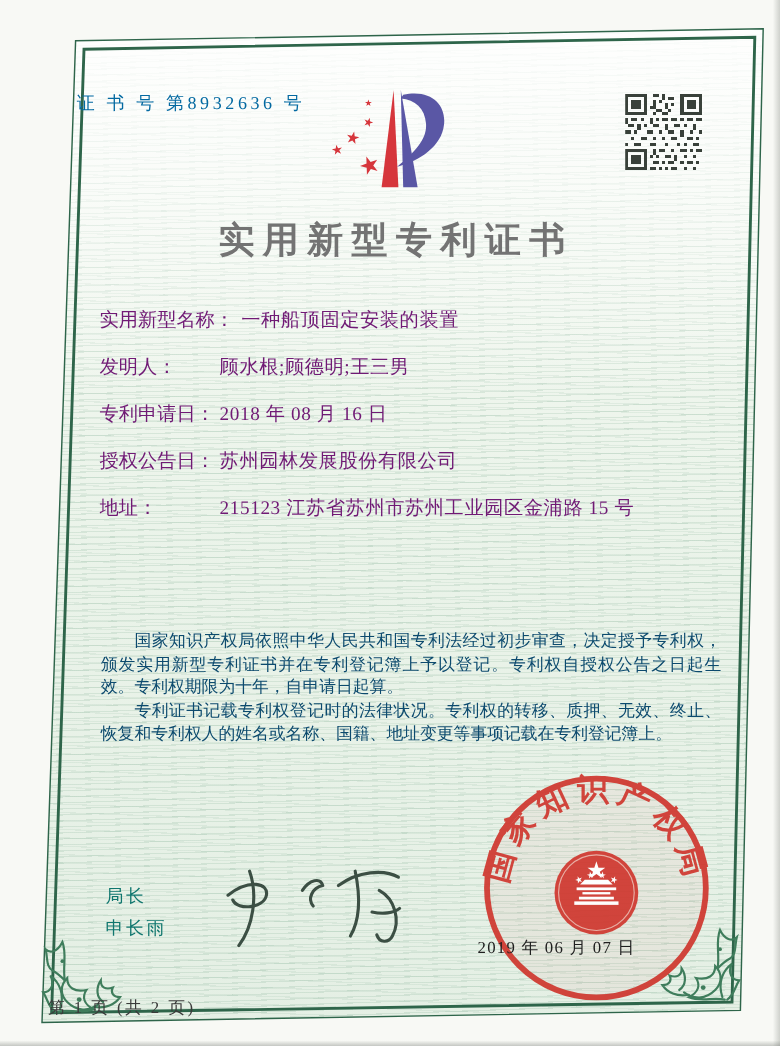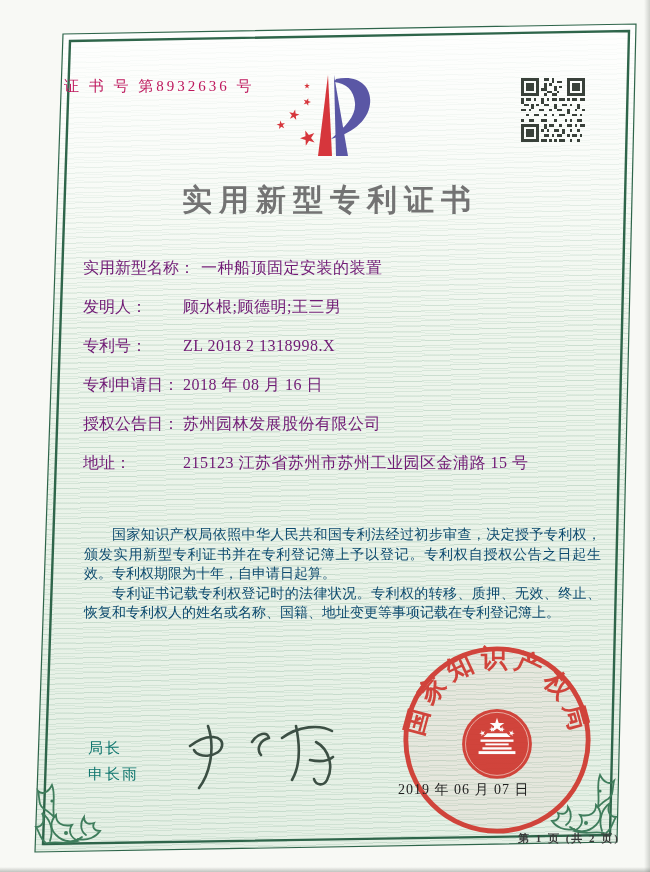--- a/index.html
+++ b/index.html
@@ -15,21 +15,21 @@
     background:
       linear-gradient(180deg, rgba(255,255,255,.95) 0%, rgba(255,255,255,.6) 16%, rgba(255,255,255,0) 38%),
       repeating-linear-gradient(178deg, rgba(122,170,142,.20) 0 1px, rgba(0,0,0,0) 1px 5px),
       repeating-linear-gradient(2deg, rgba(122,170,142,.13) 0 1px, rgba(0,0,0,0) 1px 7px),
       linear-gradient(180deg,#f7faf4 0%, #eaf3e9 55%, #e4efe4 100%);
     clip-path: polygon(63px 34px, 636px 24px, 617px 842px, 35px 852px);
   }
   .frame-svg{left:0;top:0;width:650px;height:872px;z-index:1;pointer-events:none;}
   .content{left:0;top:0;width:650px;height:872px;z-index:2;}
 
-  .cert-no{left:64px;top:77px;font-size:15px;letter-spacing:3px;color:#be185d;}
+  .cert-no{left:64px;top:77px;font-size:15px;letter-spacing:3px;color:#0369a1;}
   .logo{left:274px;top:72px;width:100px;height:90px;}
   .qr{left:521px;top:78px;width:64px;height:64px;}
   .title{left:40px;top:180px;width:580px;text-align:center;font-size:30px;
          letter-spacing:7px;font-weight:600;color:#737373;}
 
   .fields{left:83px;top:258px;width:520px;font-size:16px;color:#701a75;}
   .field{height:20px;line-height:20px;margin-bottom:19px;white-space:nowrap;}
   .lbl{display:inline-block;width:92px;text-align:justify;height:20px;overflow:hidden;vertical-align:top;}
   .lbl::after{content:"";display:inline-block;width:100%;height:0;}
   .field.f-name .lbl{width:110px;}
@@ -40,21 +40,21 @@
             text-align:justify;color:#0c4a6e;}
   .bodytext p{margin:0;text-indent:2em;}
 
   .signer{left:88px;top:735px;font-size:15px;line-height:26px;color:#0f766e;
           font-family:"Liberation Sans","DejaVu Sans",sans-serif;letter-spacing:2px;}
   .sig{left:178px;top:708px;width:185px;height:90px;}
 
   .seal{left:400px;top:643px;width:194px;height:194px;opacity:.93;mix-blend-mode:multiply;}
   .seal-date{left:398px;top:781px;width:160px;font-size:14px;color:#1f1f1f;letter-spacing:1px;white-space:nowrap;}
 
-  .footer{left:40px;top:831px;width:580px;text-align:right;font-size:11px;color:#3a3a3a;letter-spacing:2px;font-weight:bold;}
+  .footer{left:40px;top:831px;width:580px;text-align:left;font-size:14px;color:#3a3a3a;letter-spacing:2px;}
 
   .scan-edge-right{right:0;top:0;bottom:0;width:6px;z-index:3;
     background:linear-gradient(90deg,rgba(0,0,0,0),rgba(130,135,128,.35));}
   .scan-edge-bottom{left:0;right:0;bottom:0;height:5px;z-index:3;
     background:linear-gradient(0deg,rgba(90,95,90,.35),rgba(0,0,0,0));}
 </style>
 </head>
 <body>
 
 <svg width="0" height="0" style="position:absolute" aria-hidden="true">
@@ -118,23 +118,20 @@
   <div class="abs title">实用新型专利证书</div>
 
   <div class="abs fields">
     <div class="field f-name">
       <span class="lbl">实用新型名称：</span><span class="val">一种船顶固定安装的装置</span>
     </div>
     <div class="field">
       <span class="lbl">发明人：</span><span class="val">顾水根;顾德明;王三男</span>
     </div>
     <div class="field">
-      <span class="lbl">专利号：</span><span class="val">ZL 2018 2 1318998.X</span>
-    </div>
-    <div class="field">
       <span class="lbl">专利申请日：</span><span class="val">2018 年 08 月 16 日</span>
     </div>
     <div class="field">
       <span class="lbl">授权公告日：</span><span class="val">苏州园林发展股份有限公司</span>
     </div>
     <div class="field">
       <span class="lbl">地址：</span><span class="val">215123 江苏省苏州市苏州工业园区金浦路 15 号</span>
     </div>
   </div>
 

